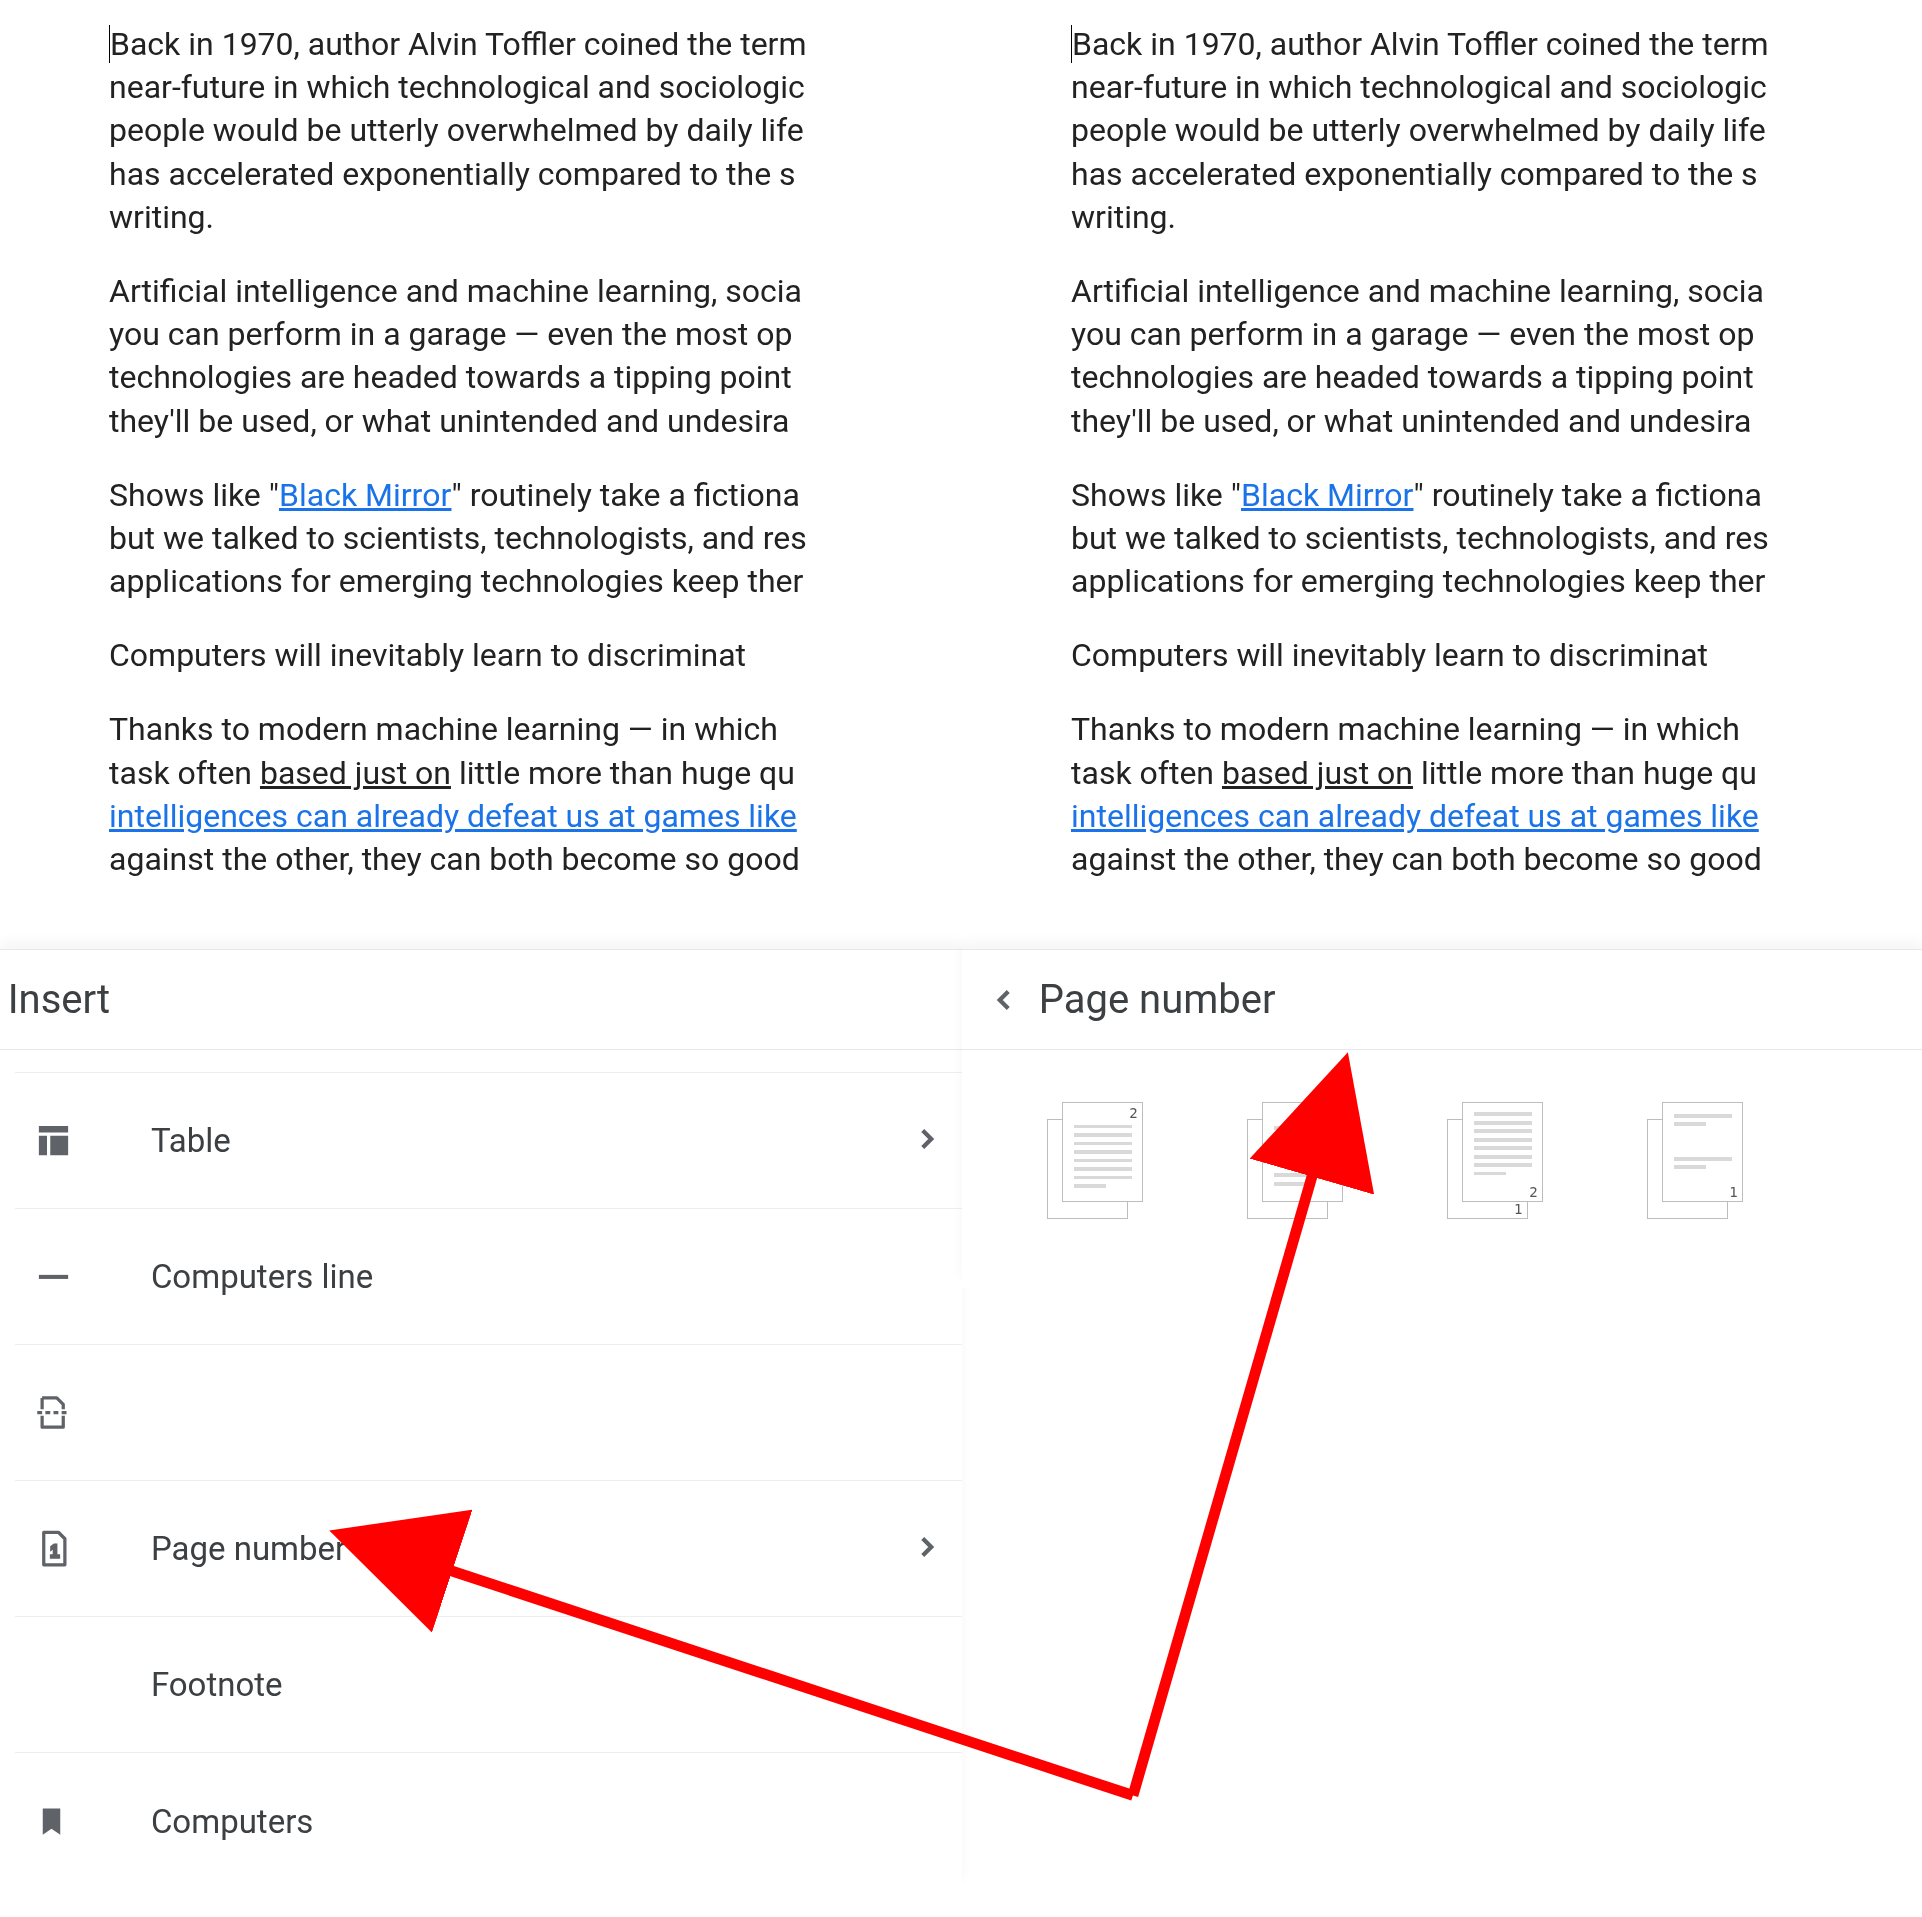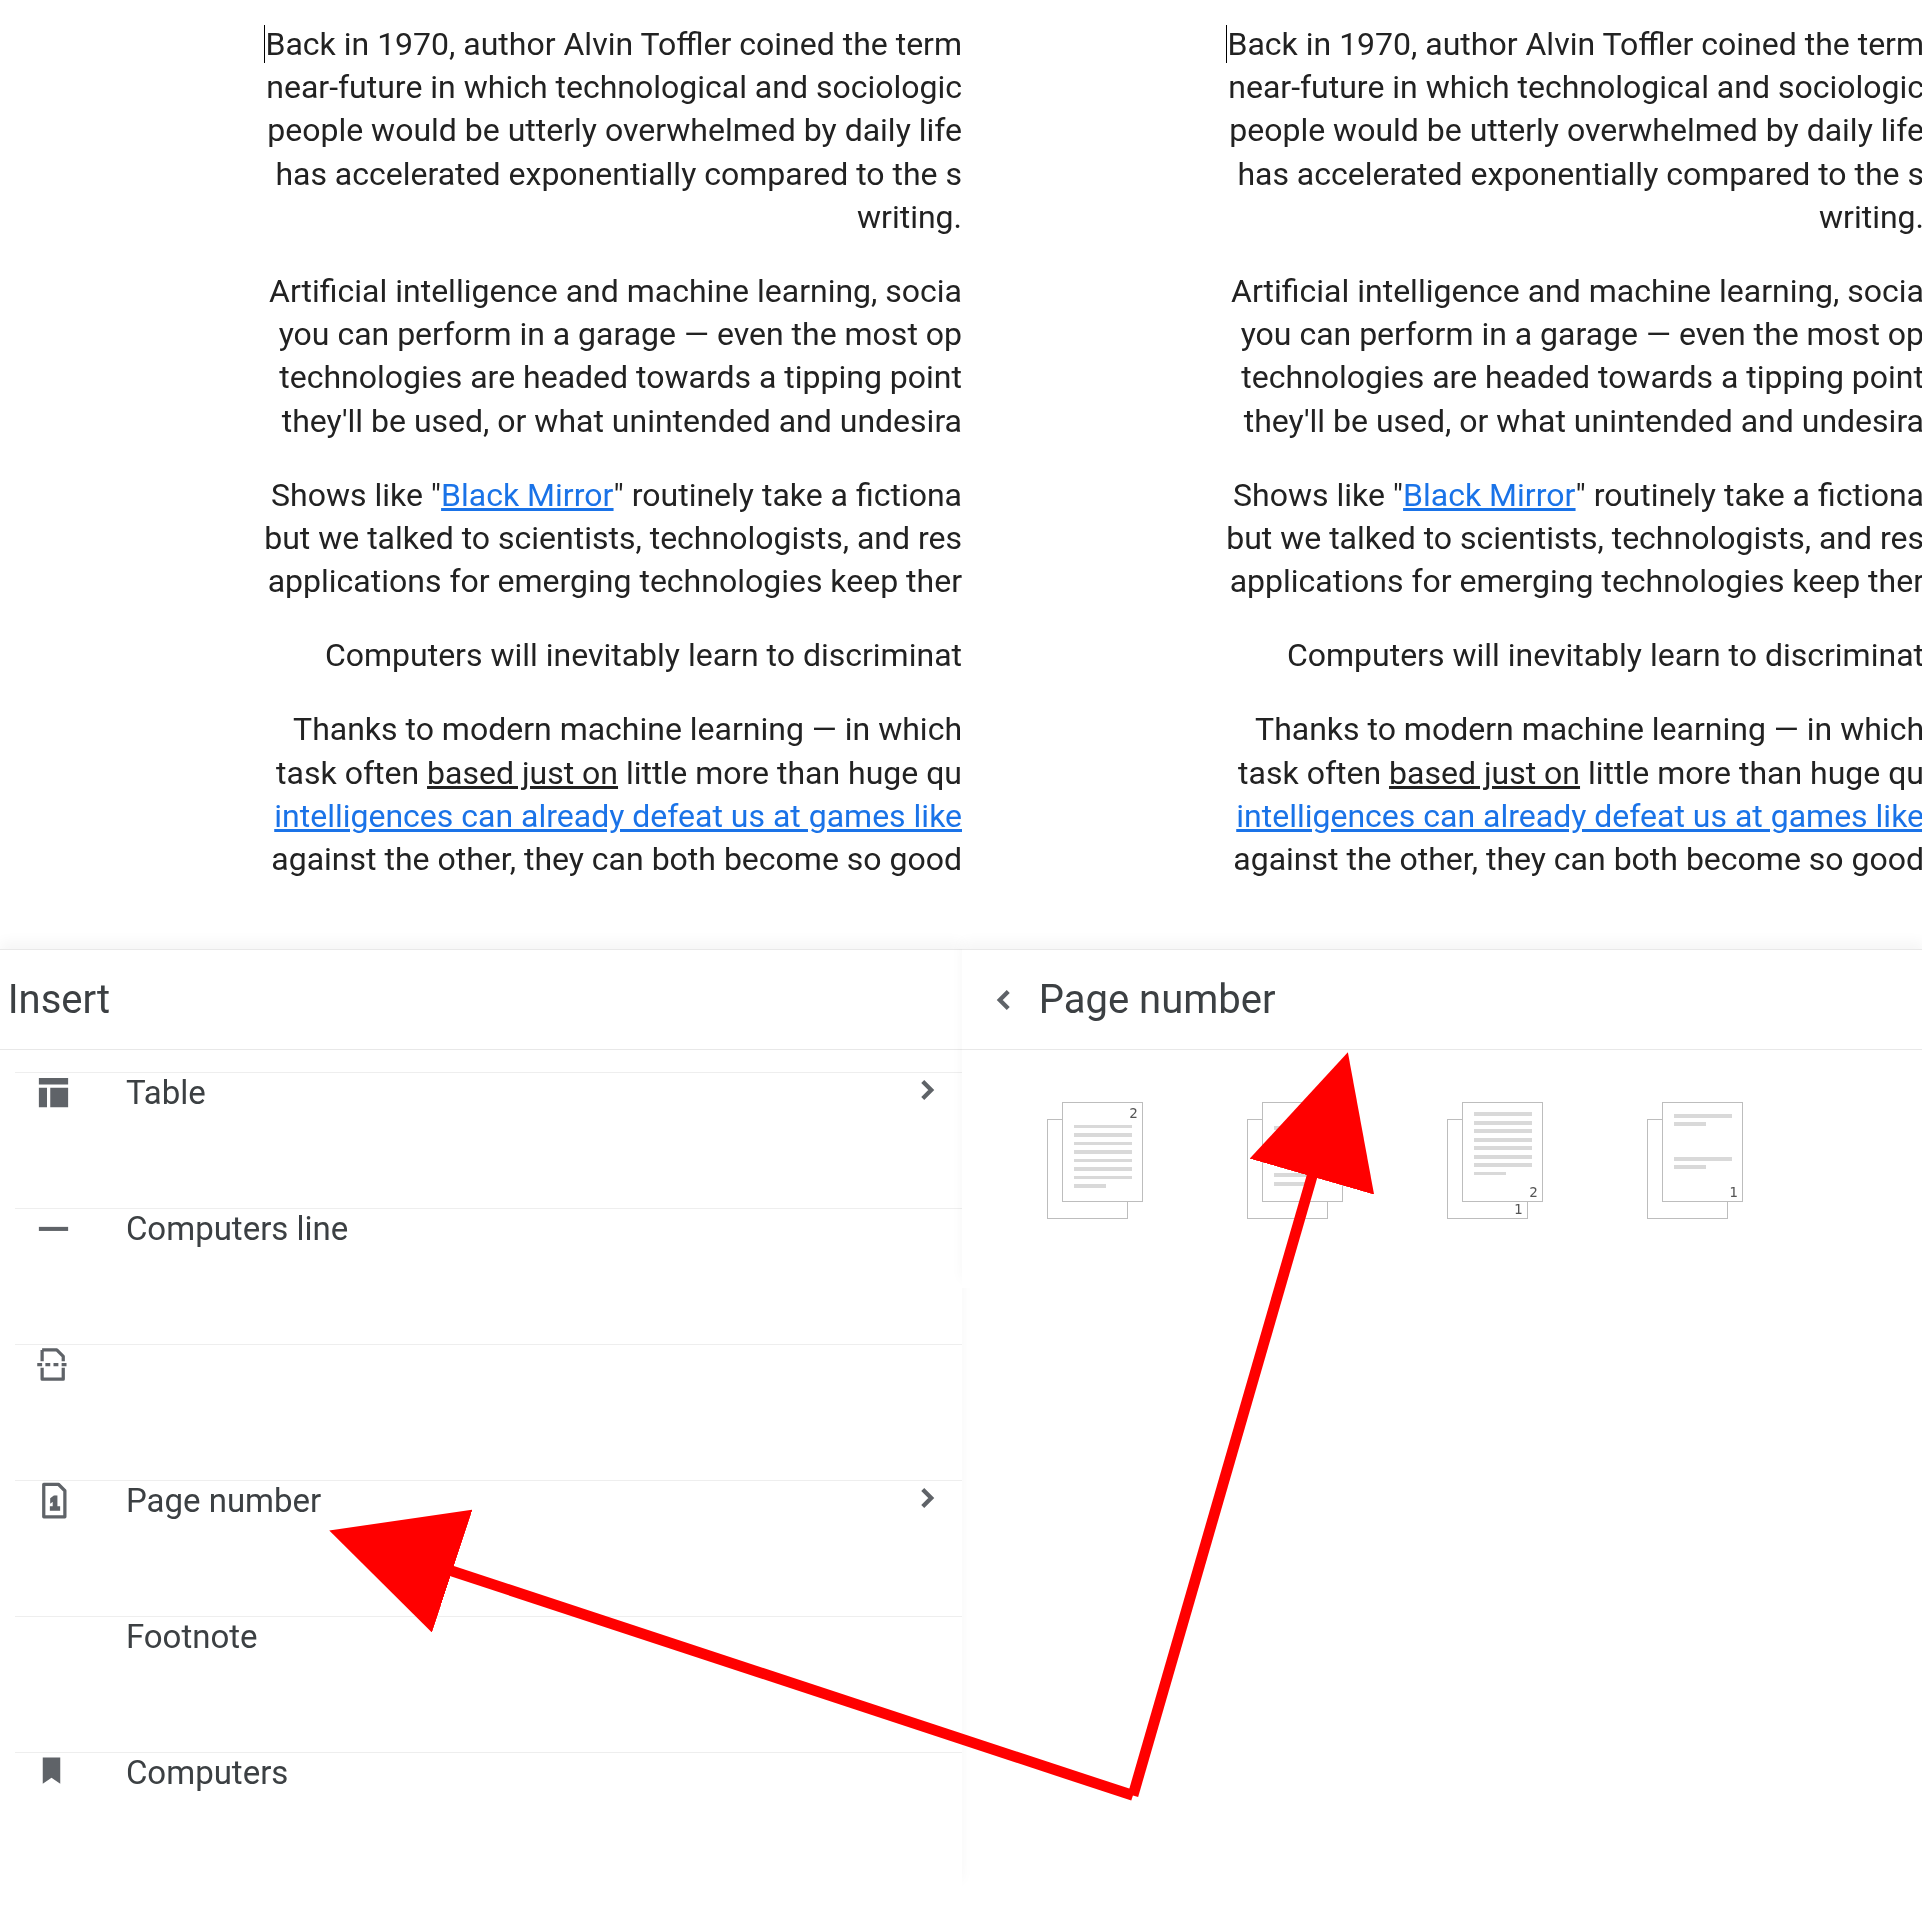--- a/index.html
+++ b/index.html
@@ -20,21 +20,20 @@
     .panel-left { left: 0; }
     .panel-right { left: 962px; }
     .doc {
       padding: 23px 0 0 109px;
       font-size: 32px;
       line-height: 1.35;
       color: #222;
       height: 1148px;
       overflow: hidden;
       white-space: nowrap;
-      text-align: right;
     }
     .doc p { margin-bottom: 31px; }
     .doc a { color: #1a73e8; }
     .doc strong { font-weight: 400; }
     .cursor-bar { border-left: 1.5px solid #000; padding-left: 0; }
     .sheet {
       position: absolute;
       left: 0;
       right: 0;
       top: 949px;
@@ -60,25 +59,26 @@
     .back-btn {
       width: 69px;
       display: flex;
       align-items: center;
       justify-content: center;
       color: #5f6368;
     }
     .menu-list { }
     .menu-item {
       display: flex;
-      align-items: flex-start;
+      align-items: center;
       height: 136px;
       padding: 0 18.5px;
       border-bottom: 1.5px solid #eee;
       margin-left: 15.4px;
+      gap: 25px;
     }
     .menu-item .icon-slot {
       width: 92px;
       display: flex;
       align-items: center;
       justify-content: flex-start;
       color: #5f6368;
     }
     .menu-item .label {
       flex: 1;

